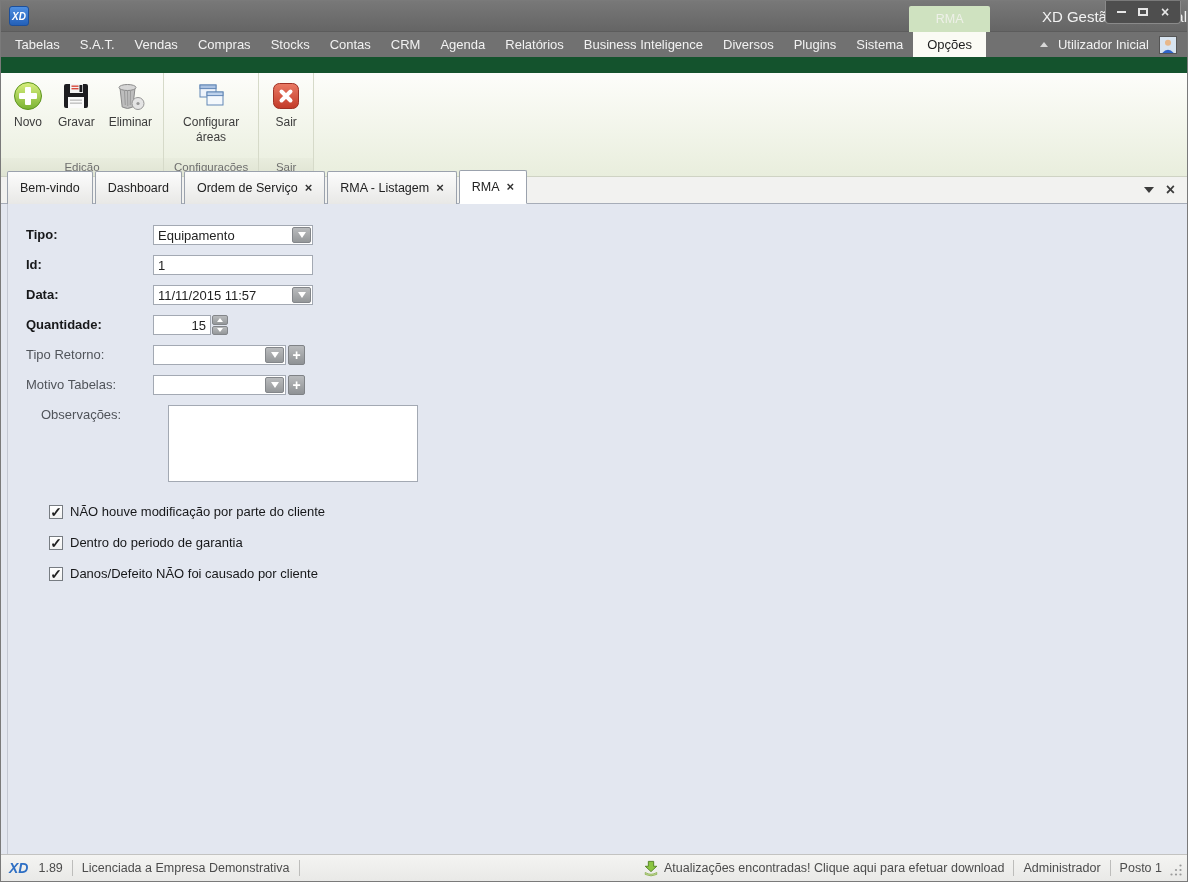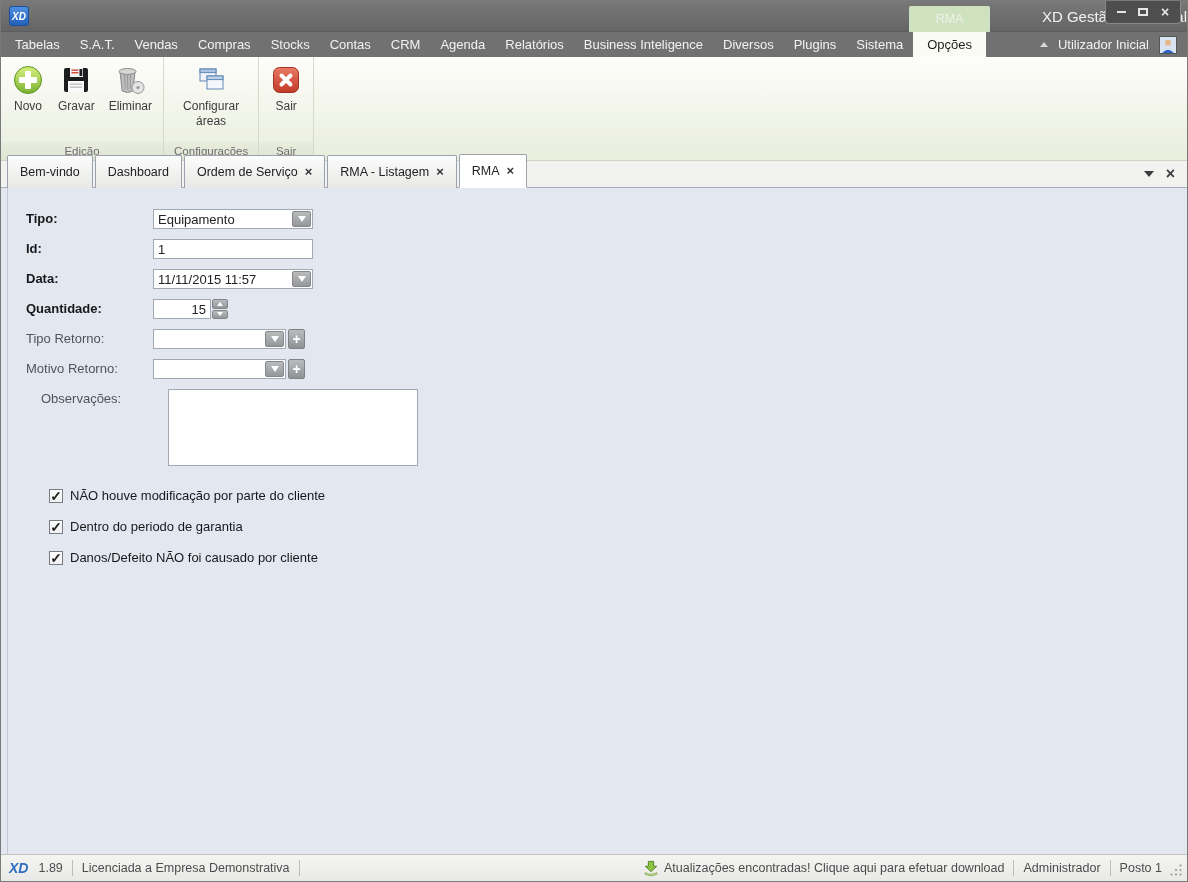--- a/index.html
+++ b/index.html
@@ -22,21 +22,21 @@
   .menu-item { color:#f2f2f2; font-size:13px; padding:0 10px; display:flex; align-items:center; cursor:pointer; white-space:nowrap; }
   .options-wrap { position:relative; display:flex; }
   .rma-cap { position:absolute; bottom:100%; left:-4px; right:-4px; height:26px; background:#cfe2c0; border-radius:2px 2px 0 0; display:flex; align-items:center; justify-content:center; color:#eef0e8; font-size:12.5px; }
   .options-tab { background:#fbfbf5; color:#1d1d1d; padding:0 14px; display:flex; align-items:center; font-size:13px; cursor:pointer; }
   .menubar-right { margin-left:auto; display:flex; align-items:center; padding-right:10px; gap:10px; }
   .chevron-up { width:0; height:0; border-left:4px solid transparent; border-right:4px solid transparent; border-bottom:5px solid #d8d8d8; cursor:pointer; }
   .user-label { color:#f2f2f2; font-size:13px; }
   .avatar { width:18px; height:18px; border:1px solid #555; cursor:pointer; }
 
   
-  .ribbon { height:104px; flex:0 0 104px; background:linear-gradient(#fdfdfa,#e9eedd); border-bottom:1px solid #cfd3c4; display:flex; }
+  .ribbon { height:104px; flex:0 0 104px; background:linear-gradient(#fdfdfa,#e9eedd); border-bottom:1px solid #cfd3c4; display:flex;margin-top:16px; }
   .rgroup { display:flex; flex-direction:column; border-right:1px solid #d6dac9; }
   .rgroup-buttons { flex:1; display:flex; align-items:flex-start; padding:4px 6px 0 6px; gap:4px; }
   .rgroup-label { height:18px; flex:0 0 18px; background:linear-gradient(#e9edde,#dfe4d2); color:#6e6e6e; font-size:11.5px; display:flex; align-items:center; justify-content:center; padding:0 10px; }
   .rbtn { display:flex; flex-direction:column; align-items:center; gap:3px; padding:3px 5px; cursor:pointer; border-radius:2px; min-width:40px; }
   .rbtn svg { width:32px; height:32px; }
   .rbtn-label { font-size:12px; color:#3c3c3c; text-align:center; line-height:1.25; white-space:pre-line; }
   .ribbon-fill { flex:1; }
 
   
   .tabstrip { height:27px; flex:0 0 27px; background:#f2f2f0; border-bottom:1px solid #a7adb8; display:flex; align-items:flex-end; padding:0 6px; }
@@ -290,21 +290,21 @@
       <div class="combo w133">
         <span class="combo-value"></span>
         <span class="combo-btn">
             <span class="tri-down"></span>
           </span>
       </div>
       <span class="add-btn">+</span>
     </div>
 
     <div class="frow">
-      <label class="flabel">Motivo Retorno:</label>
+      <label class="flabel">Motivo Tabelas:</label>
       <div class="combo w133">
         <span class="combo-value"></span>
         <span class="combo-btn">
             <span class="tri-down"></span>
           </span>
       </div>
       <span class="add-btn">+</span>
     </div>
 
     <div class="frow talign">

